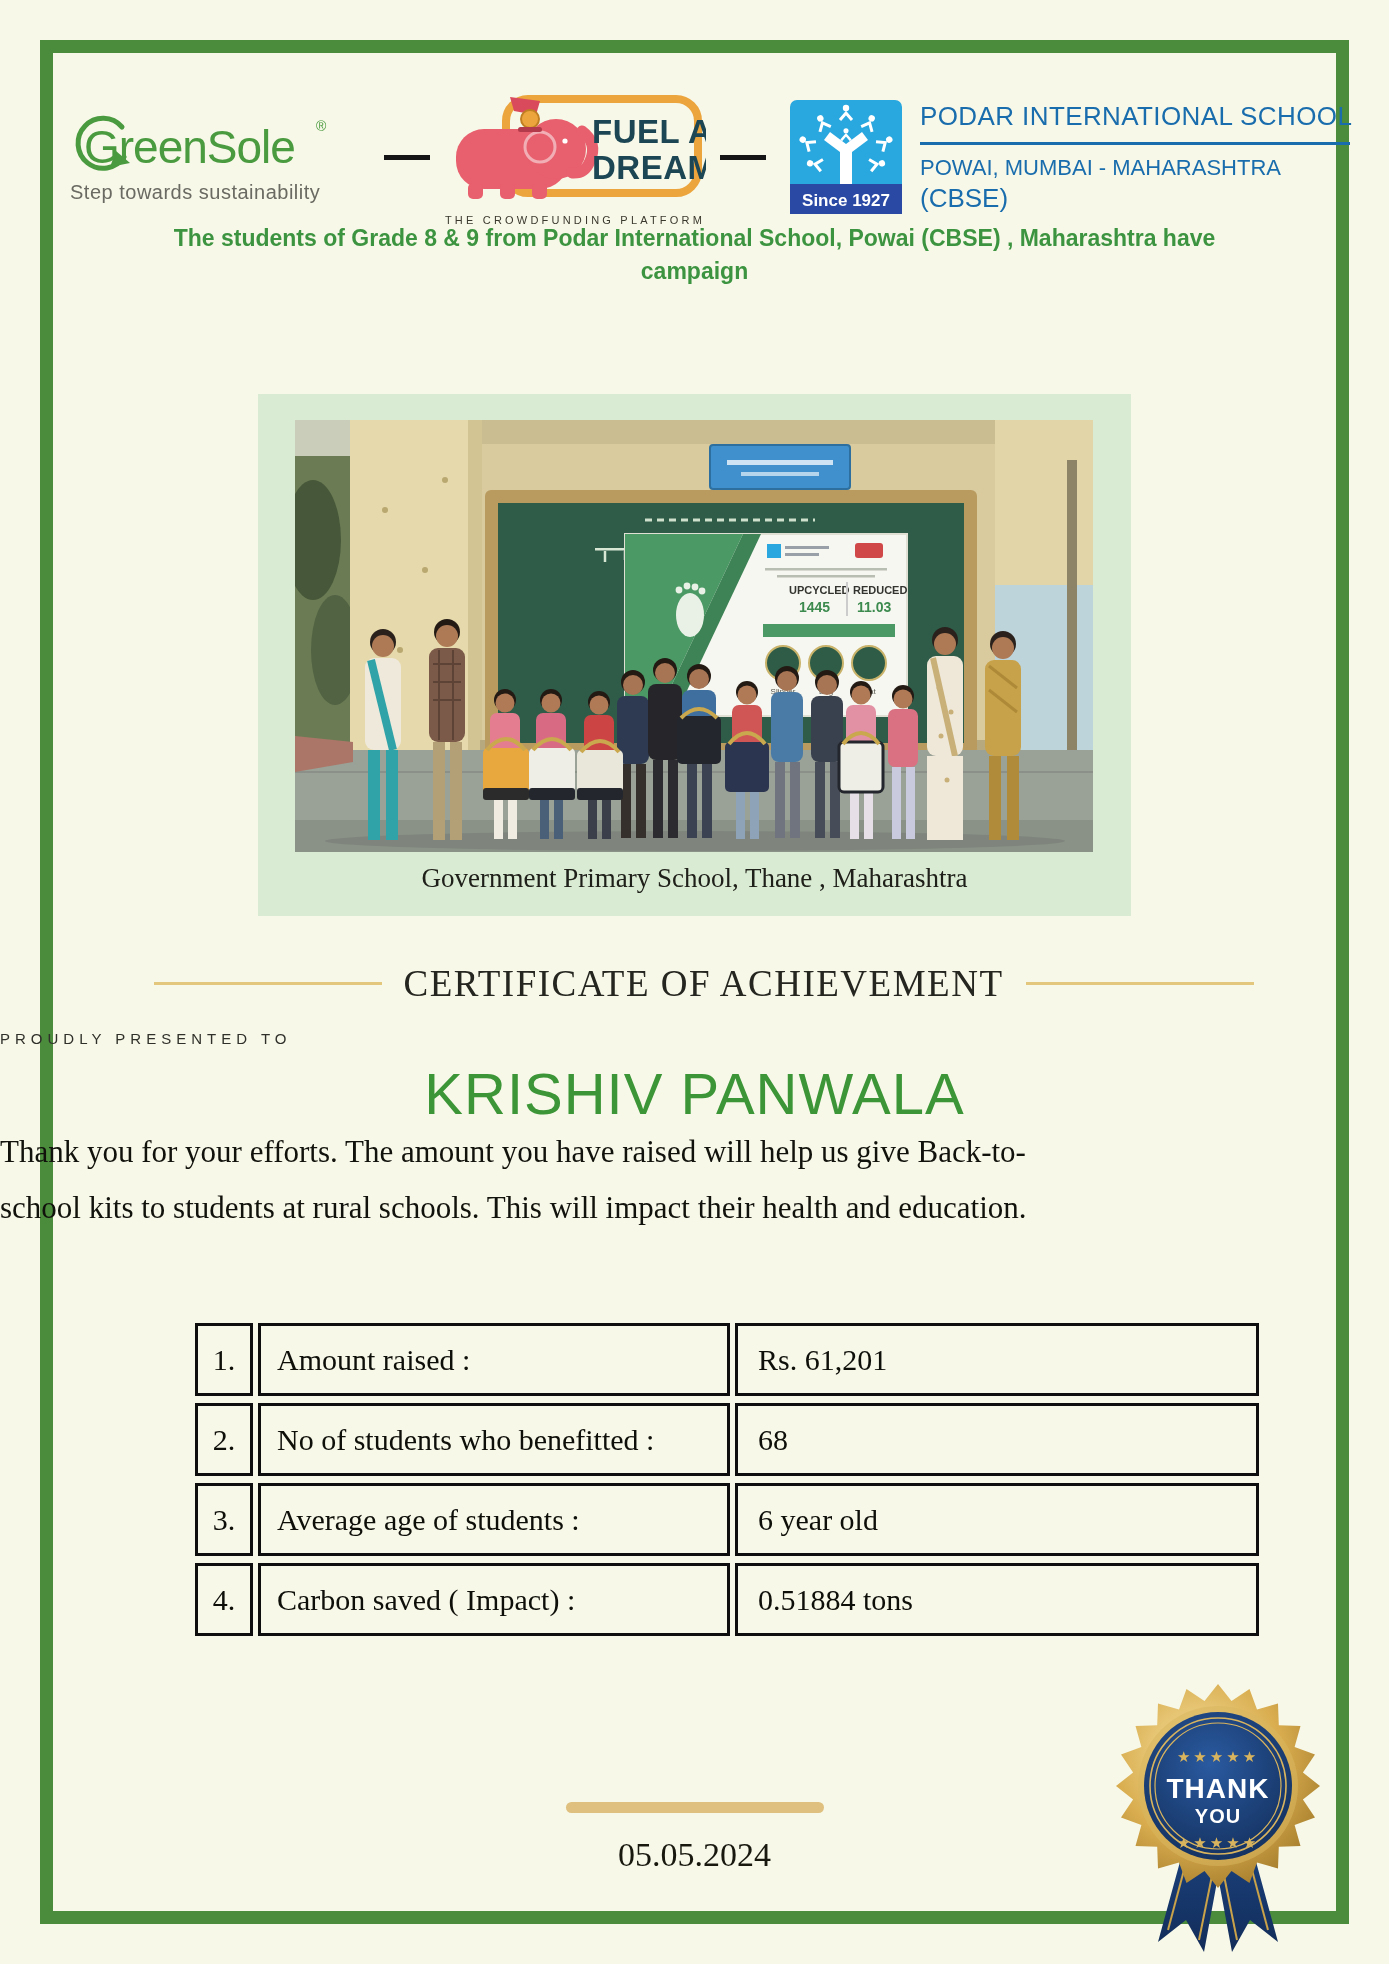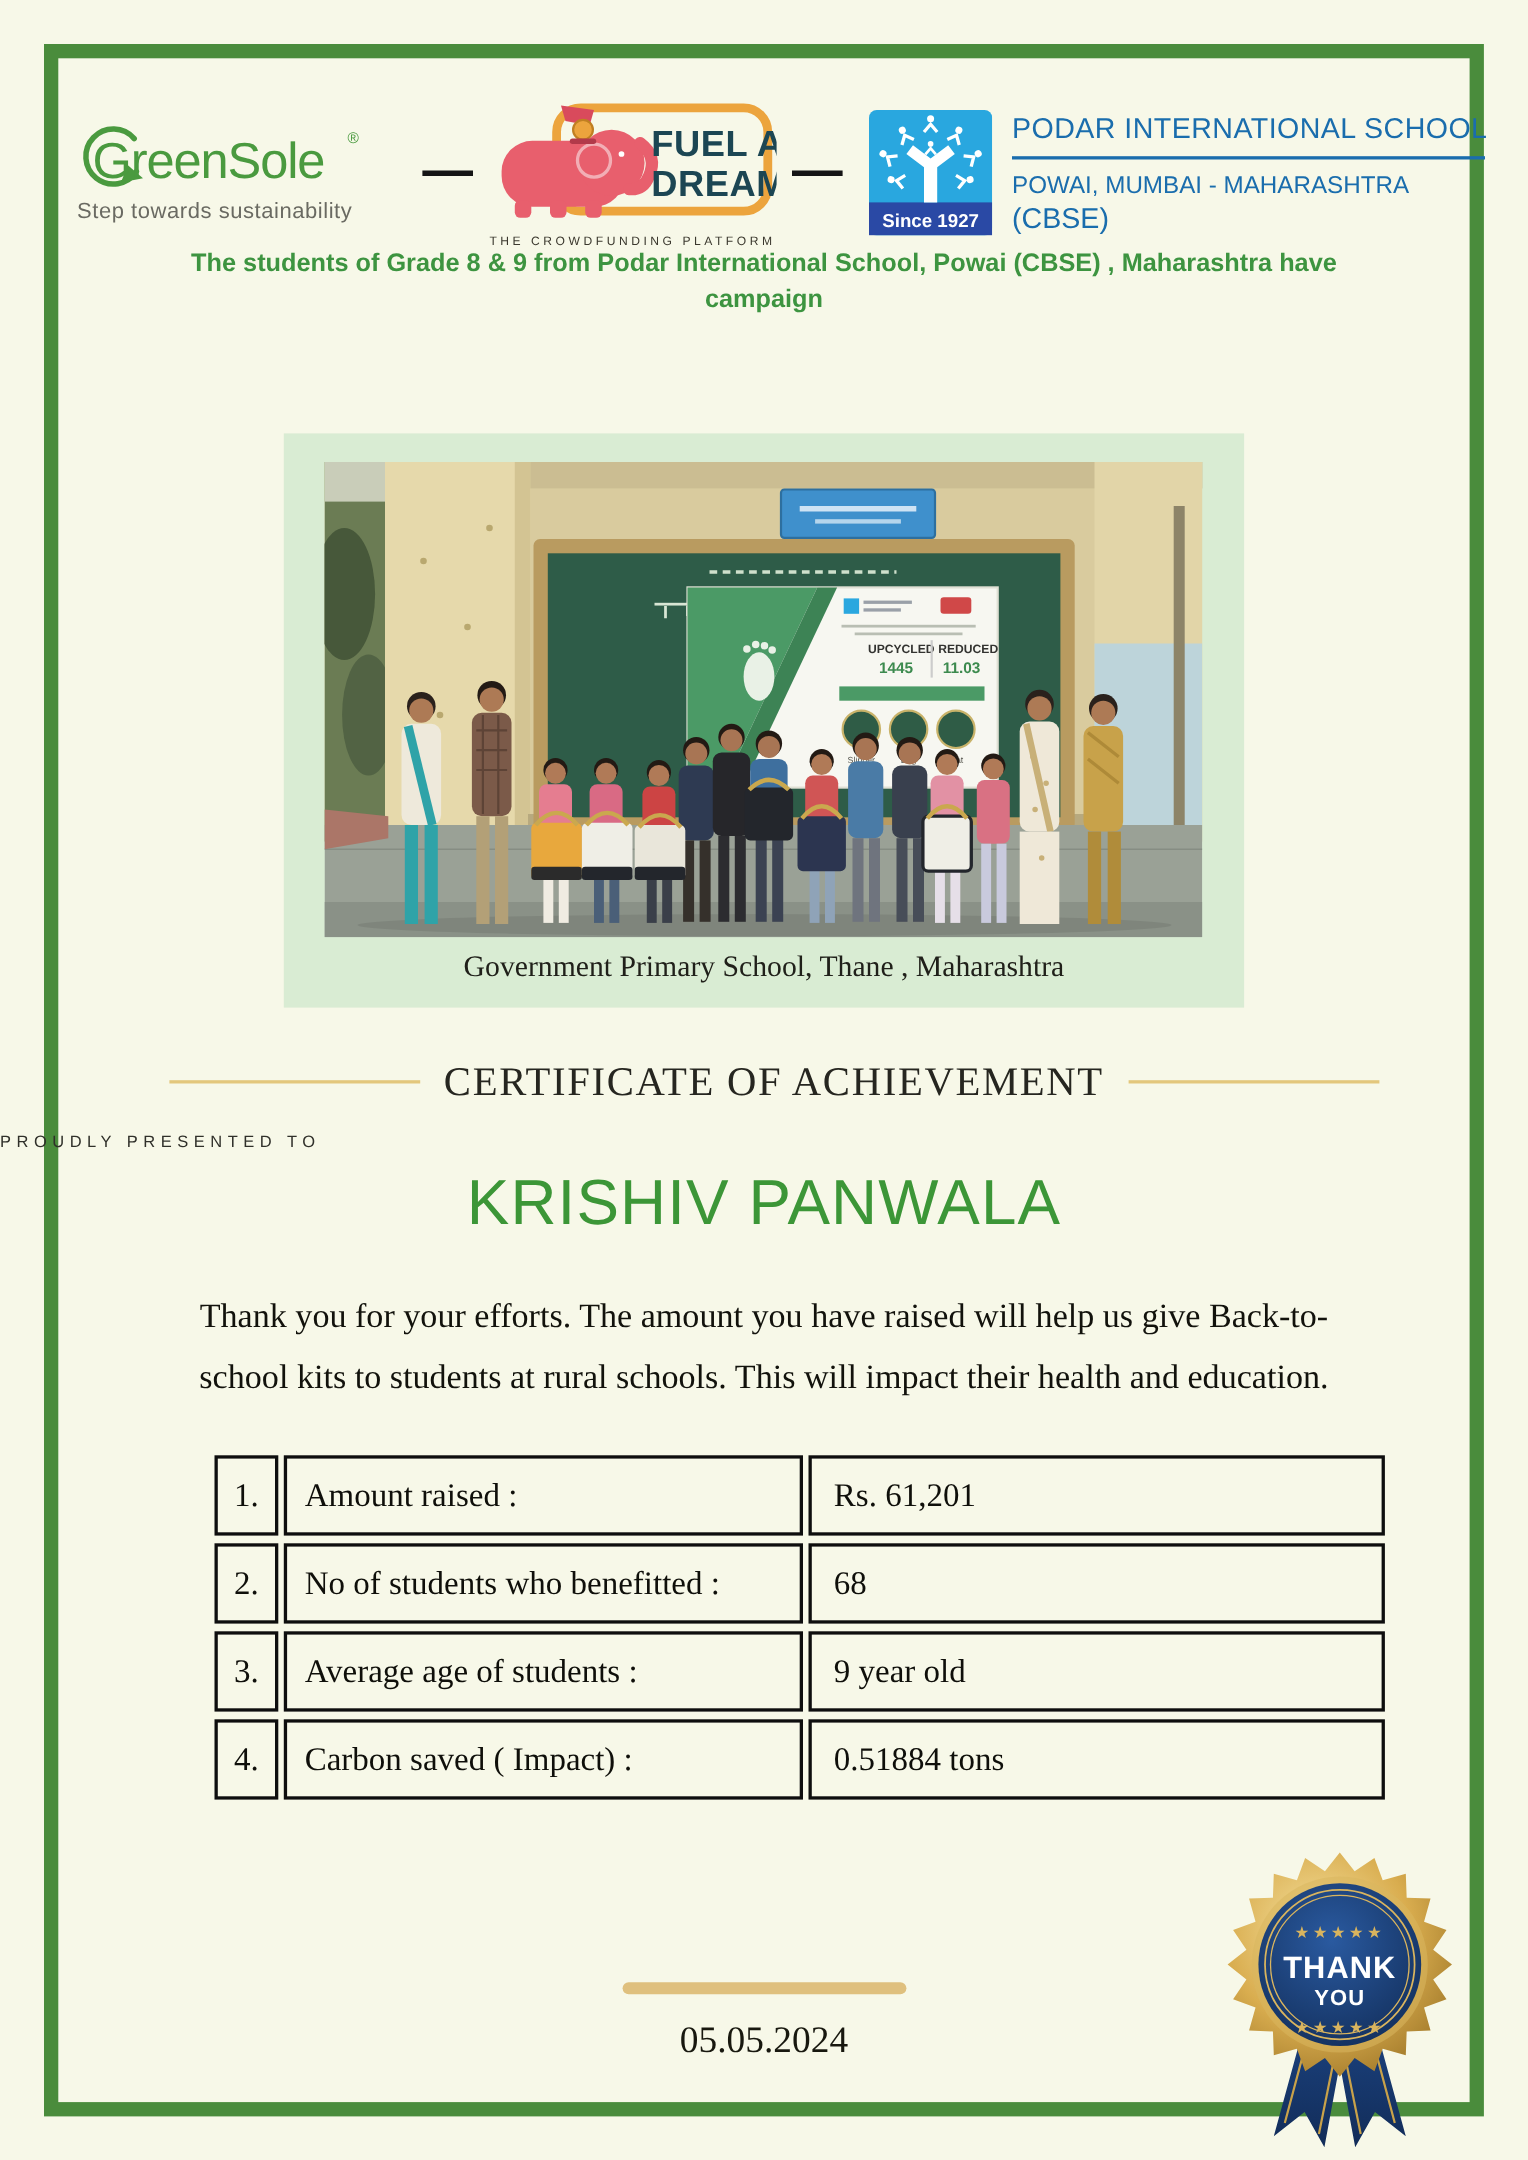--- a/index.html
+++ b/index.html
@@ -30,21 +30,21 @@
   .photo-caption { position:absolute; left:0; bottom:22px; width:100%; text-align:center; font-family:"Liberation Serif", serif; font-size:27px; color:#20201a; }
 
   
   .title-row { position:absolute; left:0; top:962px; width:100%; display:flex; align-items:center; justify-content:center; gap:22px; z-index:2;padding-left:18px; }
   .gold-line { width:228px; height:3px; background:#e3c77c; }
   .cert-title { font-family:"Liberation Serif", serif; font-size:37px; letter-spacing:1.5px; color:#262620; white-space:nowrap; }
   .presented { position:absolute; left:0; top:1030px; width:100%; text-align:left; font-size:15px; letter-spacing:5px; color:#30302a; z-index:2; }
   .recipient { position:absolute; left:0; top:1060px; width:100%; text-align:center; font-size:58px; color:#3c9637; letter-spacing:1px; z-index:2; }
 
   
-  .message { position:absolute; left:0; top:1168px; width:100%; text-align:center; font-family:"Liberation Serif", serif; font-size:31px; line-height:56px; color:#12120c; z-index:2; }
+  .message { position:absolute; left:0; top:1124px; width:100%; text-align:left; font-family:"Liberation Serif", serif; font-size:31px; line-height:56px; color:#12120c; z-index:2; }
 
   
   .impact { position:absolute; left:190px; top:1316px; border-collapse:separate; border-spacing:5px 7px; z-index:2; }
   .impact td { border:3px solid #0e0e0e; height:73px; font-family:"Liberation Serif", serif; font-size:30px; color:#0f0f0a; vertical-align:middle; }
   .impact td.c-num { width:58px; text-align:center; }
   .impact td.c-label { width:472px; padding-left:16px; }
   .impact td.c-value { width:524px; padding-left:20px; }
 
   
   .gold-rule { position:absolute; left:50%; transform:translateX(-50%); top:1802px; width:258px; height:11px; border-radius:6px; background:#dfc07e; z-index:2; }
@@ -381,21 +381,21 @@
         <td class="c-value">Rs. 61,201</td>
       </tr>
       <tr>
         <td class="c-num">2.</td>
         <td class="c-label">No of students who benefitted :</td>
         <td class="c-value">68</td>
       </tr>
       <tr>
         <td class="c-num">3.</td>
         <td class="c-label">Average age of students :</td>
-        <td class="c-value">9 year old</td>
+        <td class="c-value">6 year old</td>
       </tr>
       <tr>
         <td class="c-num">4.</td>
         <td class="c-label">Carbon saved ( Impact) :</td>
         <td class="c-value">0.51884 tons</td>
       </tr>
     </tbody>
   </table>
 
   <div class="gold-rule"></div>

